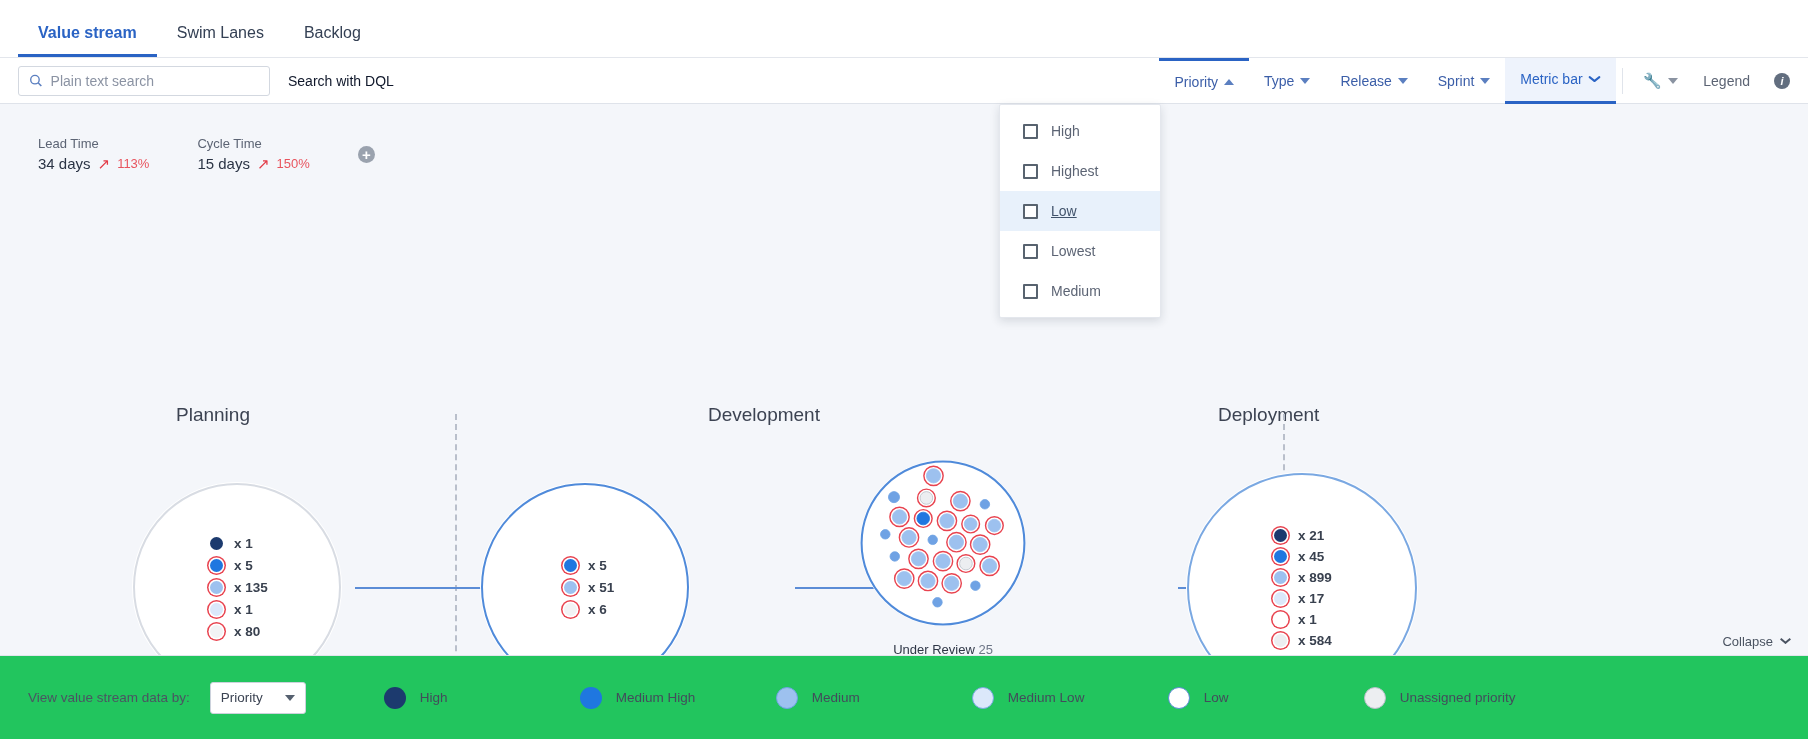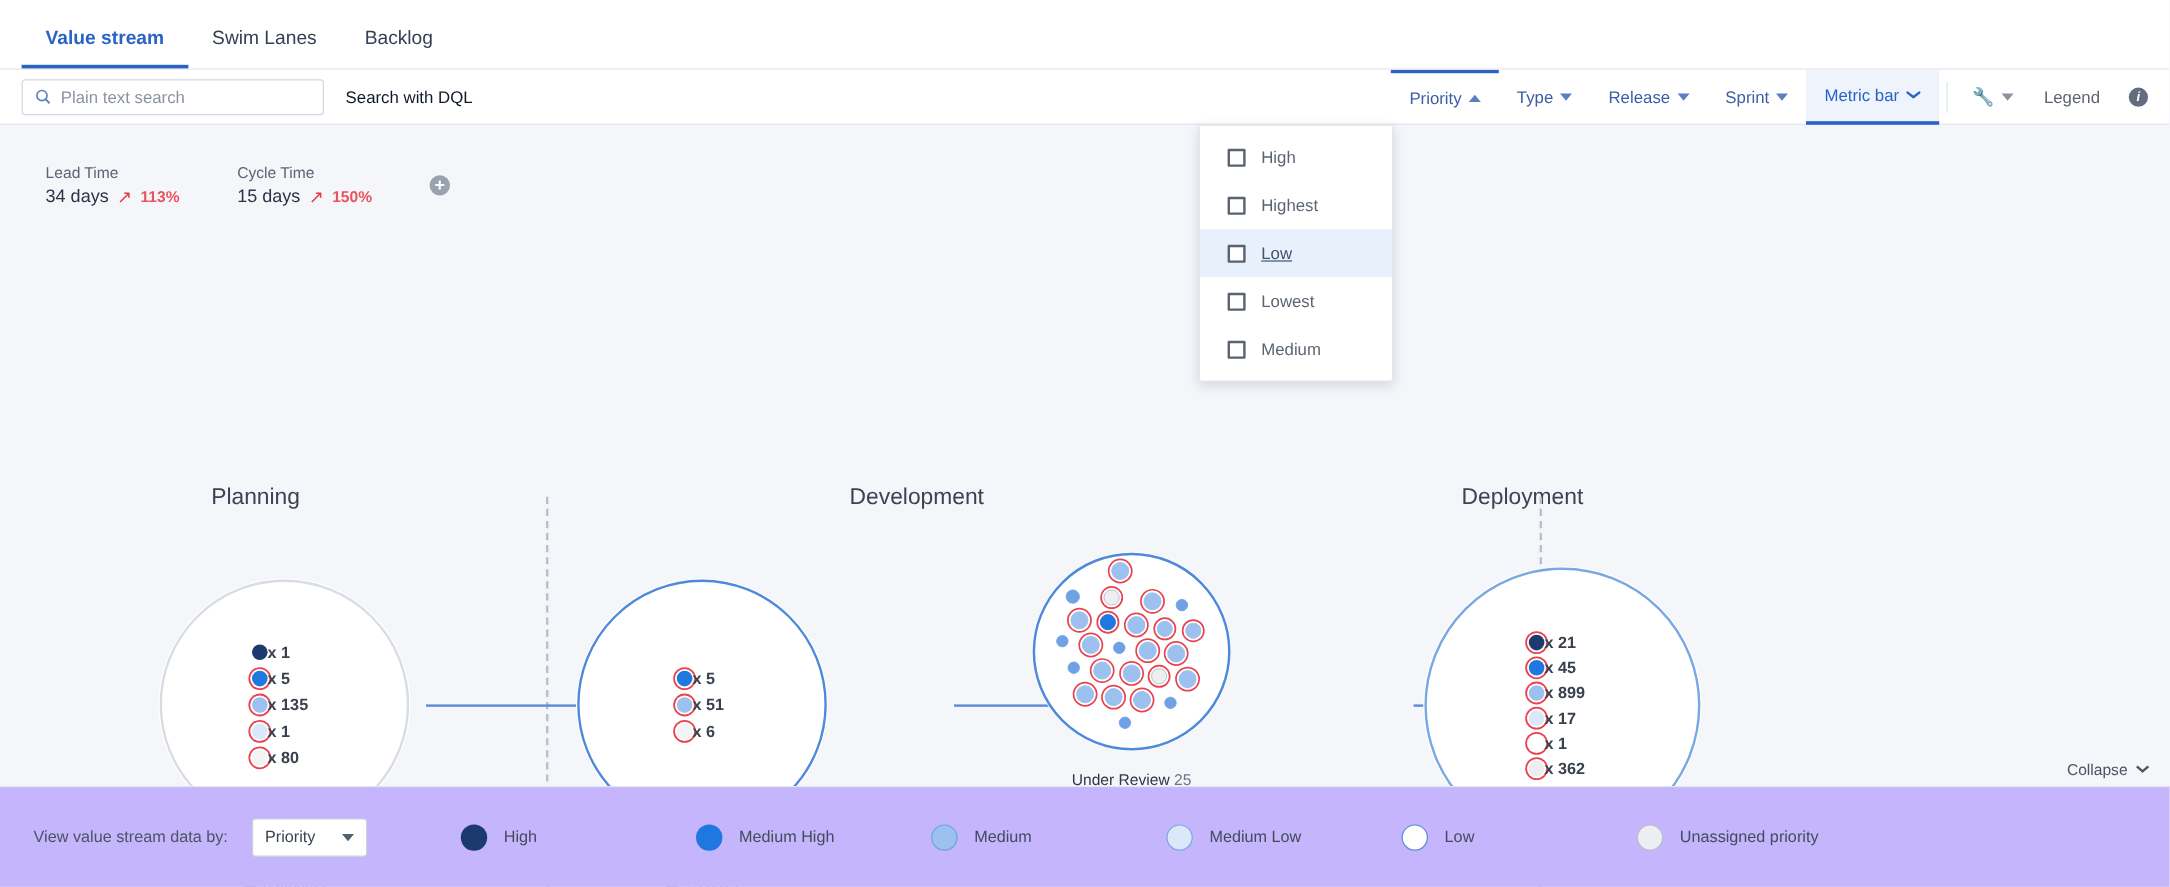--- a/index.html
+++ b/index.html
@@ -93,21 +93,21 @@
   .dd-item.hl { background: #e8f1fb; }
   .dd-item.hl .dd-label { text-decoration: underline; color: #41536b; }
   .cbox { width: 15px; height: 15px; border: 2px solid #58636f; border-radius: 1px; background: #fff; flex: none; }
 
   
   .metricbar { display: flex; align-items: center; padding: 22px 0 0 38px; height: 78px; }
   .metric { margin-right: 48px; }
   .metric-label { font-size: 13px; color: #5c6474; margin-bottom: 4px; }
   .metric-val { font-size: 15px; color: #2b3445; display: flex; align-items: center; gap: 7px; }
   .metric-arrow { color: #e23a46; font-size: 15px; }
-  .metric-pct { color: #e8545e; font-size: 13px; font-weight: bold; }
+  .metric-pct { color: #e8545e; font-size: 13px; }
   .addbtn {
     width: 17px; height: 17px; border-radius: 50%; background: #9aa2ae; color: #fff;
     font-size: 15px; line-height: 15px; text-align: center; cursor: pointer;
     display: flex; align-items: center; justify-content: center; font-weight: bold;
   }
 
   
   .stream { position: relative; height: 532px; }
   .grouphead { position: absolute; font-size: 19px; color: #3c4352; }
   .vdash { position: absolute; top: 232px; width: 0; border-left: 2px dashed #b9bfcb; height: 358px; }
@@ -117,40 +117,40 @@
   .bubble {
     position: absolute; inset: 0; border-radius: 50%;
     background: #fff;
   }
   .bubble-ring { position: absolute; inset: 0; }
   .legend-list {
     position: absolute; left: 0; top: 0; width: 100%; height: 100%;
     display: flex; flex-direction: column; justify-content: center;
     align-items: flex-start; padding-left: 78px; gap: 7px;
   }
-  .legend-row { display: flex; align-items: center; font-size: 13.5px; color: #4b5462; }
+  .legend-row { display: flex; align-items: center; gap: 11px; font-size: 13.5px; color: #4b5462; }
   .legend-row b { font-weight: bold; color: #39414f; }
   .dot { width: 13px; height: 13px; border-radius: 50%; flex: none; }
 
   .stage-label { margin-top: 16px; font-size: 13px; color: #2f3747; }
   .stage-label .cnt { color: #6d7687; }
   .stage-sub { margin-top: 7px; font-size: 12.5px; color: #7d8594; display: flex;
                align-items: center; justify-content: center; gap: 5px; }
   .clock {
     width: 11px; height: 11px; border-radius: 50%; background: #9aa2ae;
     position: relative; flex: none;
   }
   .clock::after { content: ""; position: absolute; left: 5px; top: 2px; width: 1px; height: 4px; background: #fff; }
 
   .connector { position: absolute; height: 2px; background: #5b8cd6; top: 405px; }
 
   
   .bottombar {
     position: absolute; left: 0; bottom: 0; width: 1808px; height: 84px;
-    background: #c4b5fd; border-top: 1px solid #e1e5ec;
+    background: #22c55e; border-top: 1px solid #e1e5ec;
     display: flex; align-items: center; padding-left: 28px;
   }
   .bb-label { font-size: 13.5px; color: #4b5462; margin-right: 20px; }
   .bb-select {
     width: 96px; height: 32px; border: 1px solid #ccd2dc; background: #fff;
     border-radius: 3px; display: flex; align-items: center; justify-content: space-between;
     padding: 0 10px; font-size: 13.5px; color: #3b4352; cursor: pointer;
   }
   .bb-caret { width: 0; height: 0; border-left: 5px solid transparent;
               border-right: 5px solid transparent; border-top: 6px solid #55606f; }
@@ -431,21 +431,21 @@
         <div class="legend-row">
           <span class="dot" style="background:#dbe8fa; box-shadow:0 0 0 1.5px #fff,0 0 0 3px #e8434f;"></span>
           <b>x 17</b>
         </div>
         <div class="legend-row">
           <span class="dot" style="background:#ffffff; box-shadow:0 0 0 1.5px #fff,0 0 0 3px #e8434f;"></span>
           <b>x 1</b>
         </div>
         <div class="legend-row">
           <span class="dot" style="background:#eceef1; box-shadow:0 0 0 1.5px #fff,0 0 0 3px #e8434f;"></span>
-          <b>x 362</b>
+          <b>x 584</b>
         </div>
       </div>
     </div>
     <div class="stage-label">
       <span>Done</span>
       <span class="cnt">1567</span>
     </div>
 
   </div>
 </div>

